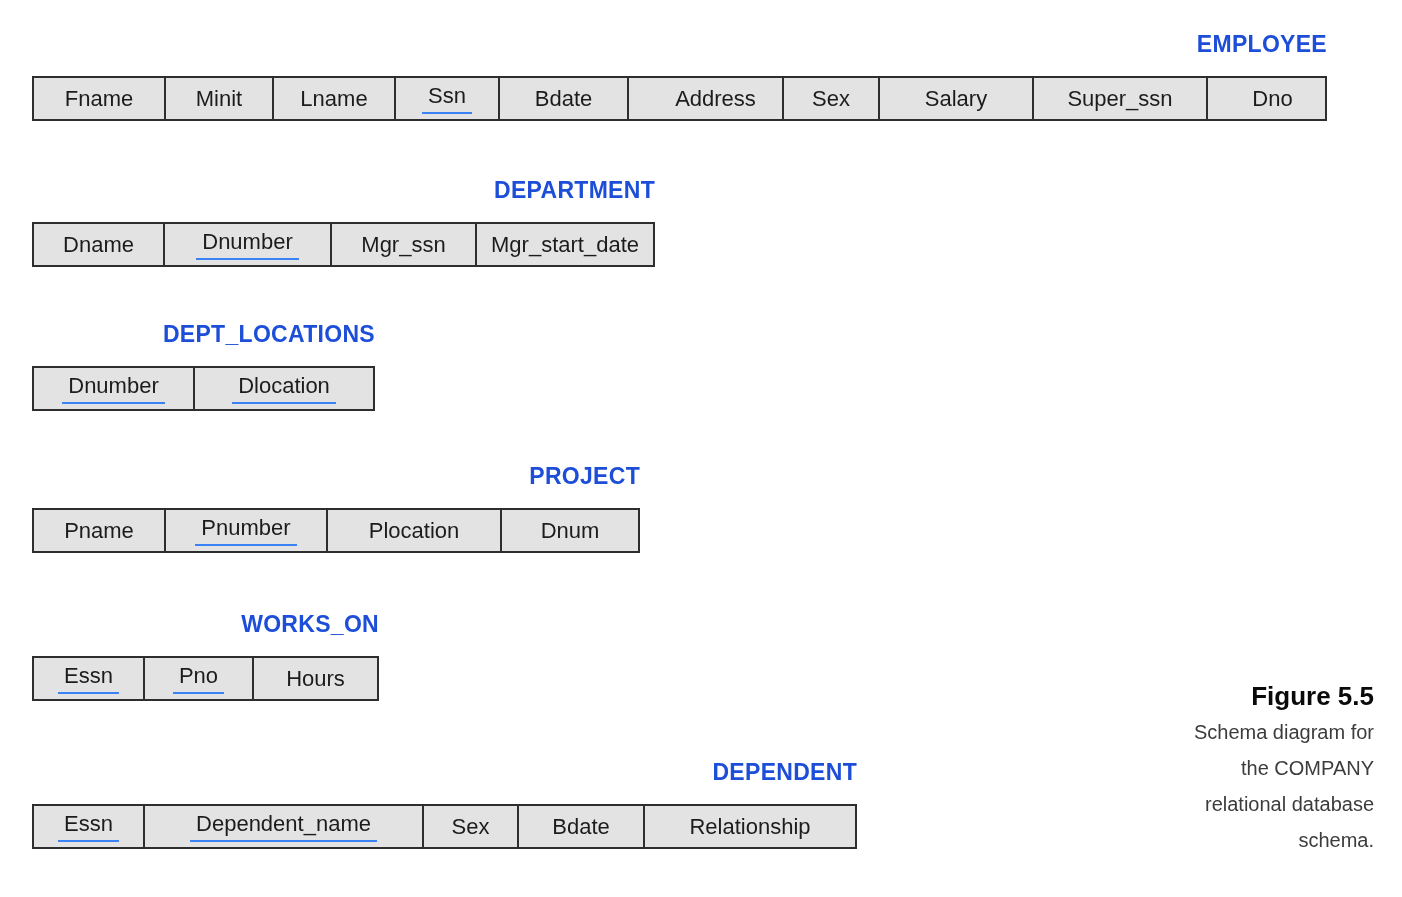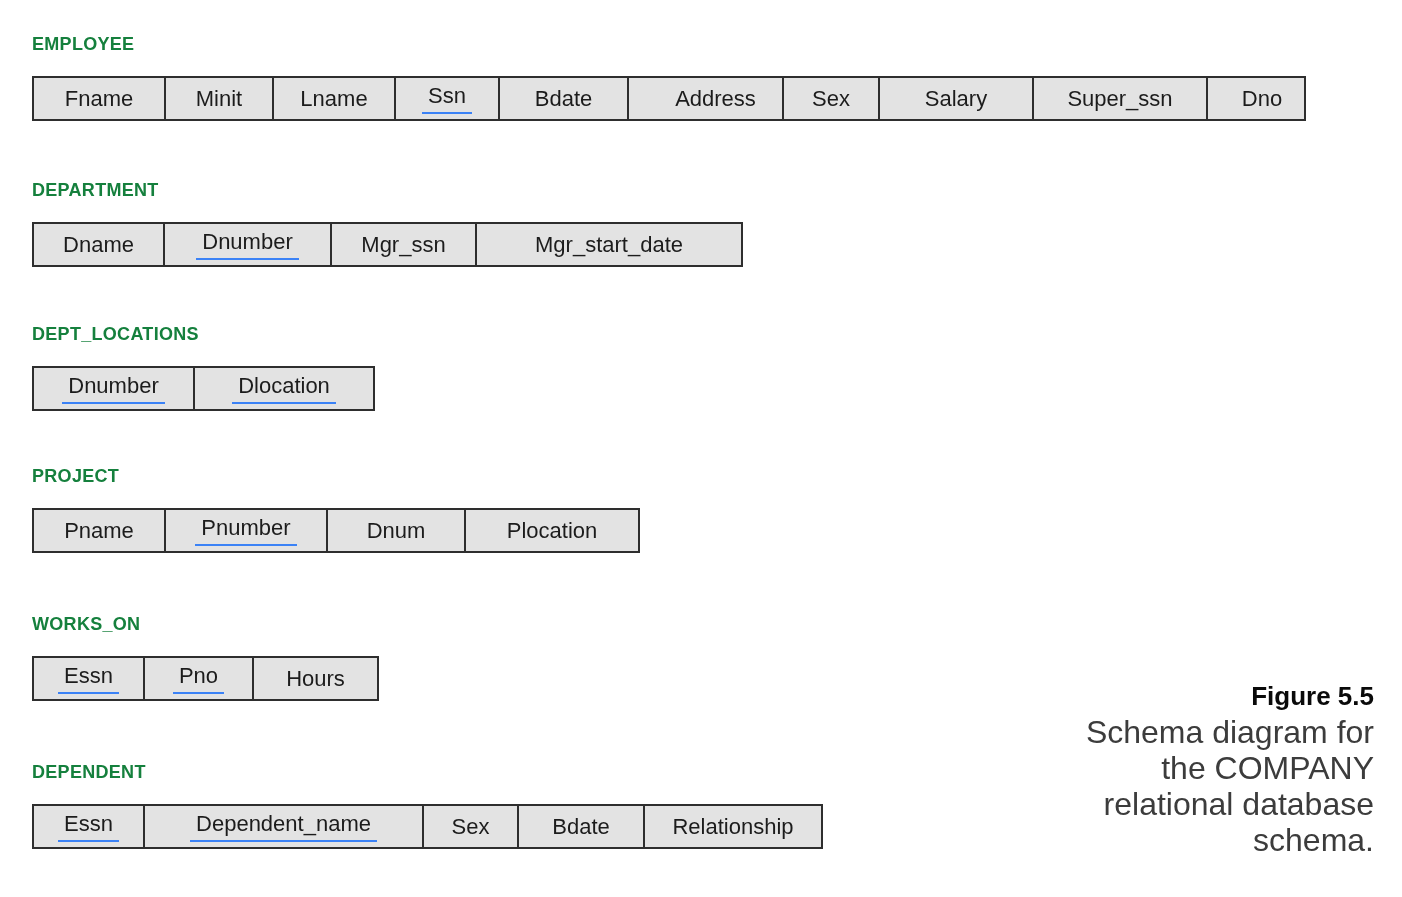--- a/index.html
+++ b/index.html
@@ -7,25 +7,26 @@
     position: relative;
     width: 1402px;
     height: 897px;
     background: #ffffff;
     overflow: hidden;
     font-family: "Liberation Sans", sans-serif;
   }
   .relation { position: absolute; }
   .relation-title {
     font-weight: bold;
-    font-size: 18px;
+    font-size: 23px;
     line-height: 26px;
-    color: #15803d;
+    color: #1d4ed8;
     letter-spacing: 0.3px;
     margin-bottom: 19px;
+    text-align: right;
   }
   .relation-row { display: flex; border-radius: 18px; }
   .cell {
     box-sizing: border-box;
     height: 45px;
     background: #e3e3e3;
     border: 2px solid #2e2e2e;
     display: flex;
     align-items: center;
     justify-content: center;
@@ -47,21 +48,21 @@
     color: #3c3c3c;
   }
   .caption-title {
     font-weight: bold;
     font-size: 26px;
     line-height: 36px;
     color: #0a0a0a;
     text-align: right;
   }
   .caption-line {
-    font-size: 32px;
+    font-size: 20px;
     line-height: 36px;
   }
 </style>
 </head>
 <body>
 
 <div class="canvas">
 
   <div id="schemas">
       <div class="relation" style="top: 31px; left: 32px;">
@@ -87,38 +88,38 @@
           </div>
           <div class="cell" style="width: 98px;">
             <span class="attr">Sex</span>
           </div>
           <div class="cell" style="width: 156px;">
             <span class="attr">Salary</span>
           </div>
           <div class="cell" style="width: 176px;">
             <span class="attr">Super_ssn</span>
           </div>
-          <div class="cell" style="width: 100px; padding-left: 12px;">
+          <div class="cell" style="width: 121px; padding-left: 12px;">
             <span class="attr">Dno</span>
           </div>
         </div>
       </div>
       <div class="relation" style="top: 177px; left: 32px;">
         <div class="relation-title">DEPARTMENT</div>
         <div class="relation-row">
           <div class="cell" style="width: 133px;">
             <span class="attr">Dname</span>
           </div>
           <div class="cell" style="width: 169px;">
             <span class="attr key">Dnumber</span>
           </div>
           <div class="cell" style="width: 147px;">
             <span class="attr">Mgr_ssn</span>
           </div>
-          <div class="cell" style="width: 268px;">
+          <div class="cell" style="width: 180px;">
             <span class="attr">Mgr_start_date</span>
           </div>
         </div>
       </div>
       <div class="relation" style="top: 321px; left: 32px;">
         <div class="relation-title">DEPT_LOCATIONS</div>
         <div class="relation-row">
           <div class="cell" style="width: 163px;">
             <span class="attr key">Dnumber</span>
           </div>
@@ -129,25 +130,25 @@
       </div>
       <div class="relation" style="top: 463px; left: 32px;">
         <div class="relation-title">PROJECT</div>
         <div class="relation-row">
           <div class="cell" style="width: 134px;">
             <span class="attr">Pname</span>
           </div>
           <div class="cell" style="width: 164px;">
             <span class="attr key">Pnumber</span>
           </div>
+          <div class="cell" style="width: 176px;">
+            <span class="attr">Plocation</span>
+          </div>
           <div class="cell" style="width: 140px;">
             <span class="attr">Dnum</span>
-          </div>
-          <div class="cell" style="width: 176px;">
-            <span class="attr">Plocation</span>
           </div>
         </div>
       </div>
       <div class="relation" style="top: 611px; left: 32px;">
         <div class="relation-title">WORKS_ON</div>
         <div class="relation-row">
           <div class="cell" style="width: 113px;">
             <span class="attr key">Essn</span>
           </div>
           <div class="cell" style="width: 111px; text-align: center;">
@@ -166,21 +167,21 @@
           </div>
           <div class="cell" style="width: 281px;">
             <span class="attr key">Dependent_name</span>
           </div>
           <div class="cell" style="width: 97px;">
             <span class="attr">Sex</span>
           </div>
           <div class="cell" style="width: 128px;">
             <span class="attr">Bdate</span>
           </div>
-          <div class="cell" style="width: 180px;">
+          <div class="cell" style="width: 214px;">
             <span class="attr">Relationship</span>
           </div>
         </div>
       </div>
     </div>
 
   <div class="caption">
     <div class="caption-title">Figure 5.5</div>
     <div class="caption-line">Schema diagram for</div>
     <div class="caption-line">the COMPANY</div>

